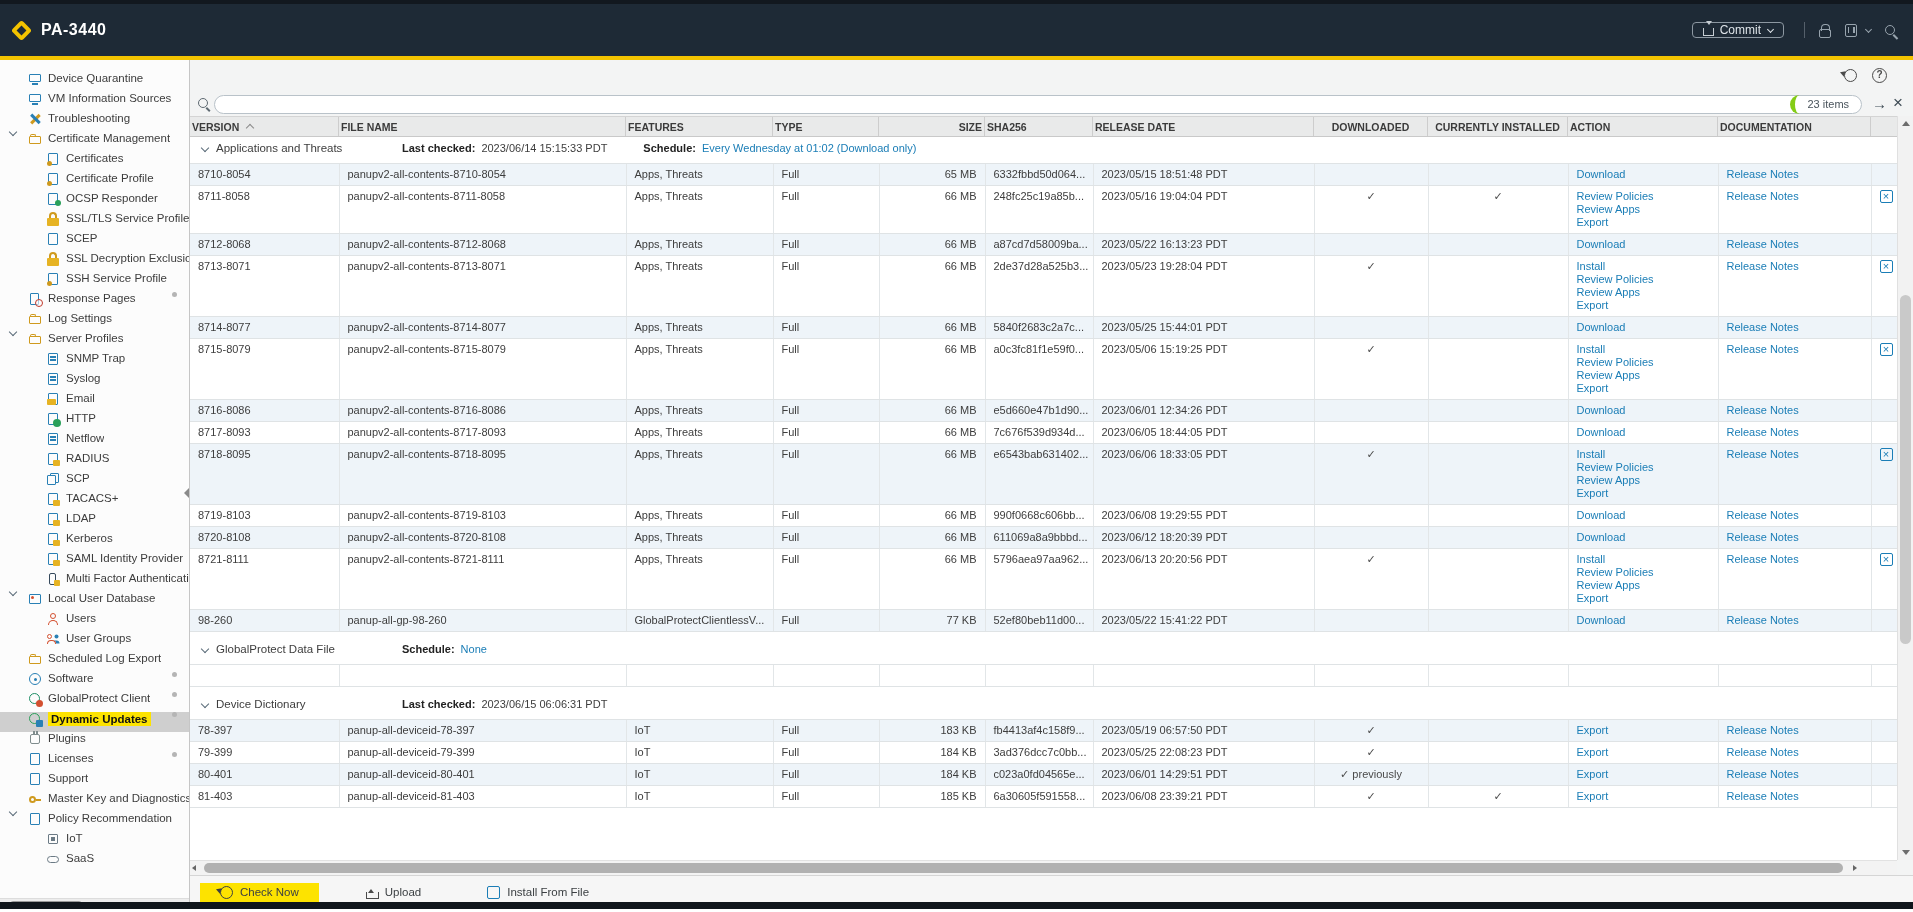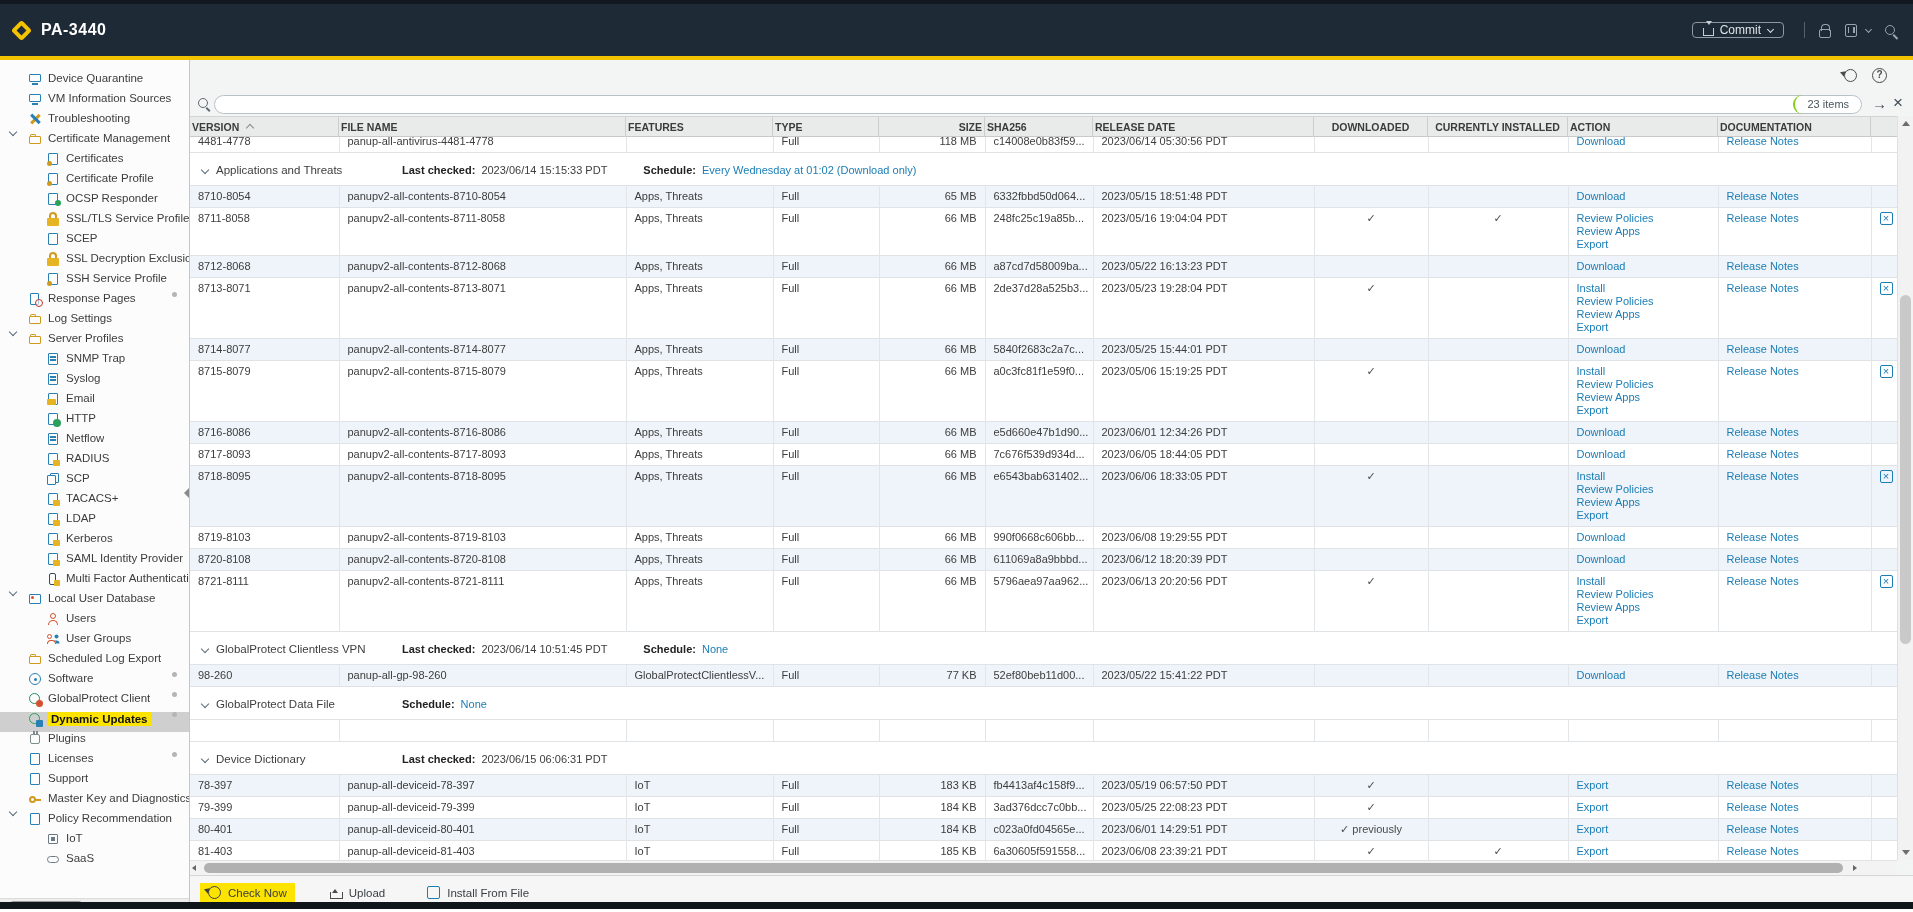--- a/index.html
+++ b/index.html
@@ -106,21 +106,21 @@
   .content{flex:1;display:flex;flex-direction:column;background:#f3f4f4;min-width:0}
   .content-top{height:32px;position:relative}
   .refr{position:absolute;width:13px;height:13px;border:1.6px solid #4a4a4a;border-radius:50%;top:9px}
   .refr::after{content:"";position:absolute;left:-3px;top:-2px;width:0;height:0;border:3px solid transparent;border-bottom:5px solid #4a4a4a;transform:rotate(50deg)}
   .refr.r1{right:56px}
   .help{position:absolute;right:26px;top:8px;width:15px;height:15px;border:1.6px solid #4a4a4a;border-radius:50%;font-size:10px;font-weight:700;color:#4a4a4a;text-align:center;line-height:12px}
   .search-row{height:24px;display:flex;align-items:center;padding:0 10px 0 6px}
   .sr-mag{position:relative;width:10px;height:10px;border:1.6px solid #5f6a72;border-radius:50%;margin:0 6px 2px 2px;flex:0 0 10px}
   .sr-mag::after{content:"";position:absolute;left:8px;top:8px;width:5px;height:1.6px;background:#5f6a72;transform:rotate(45deg);transform-origin:0 0}
   .pill{flex:1;height:19px;border:1px solid #b9c2c9;border-radius:10px;background:#fff;display:flex;align-items:center;justify-content:flex-end}
-  .count{height:19px;display:flex;align-items:center;padding:0 12px;border-left:2px solid #84cc16;border-radius:10px;font-size:11px;color:#4a545c}
+  .count{height:19px;display:flex;align-items:center;padding:0 12px;border-left:5px solid #84cc16;border-radius:10px;font-size:11px;color:#4a545c}
   .fwd{font-size:15px;color:#3e4b55;margin:0 6px 2px 10px;cursor:pointer}
   .close-x{font-size:17px;color:#3e4b55;margin-bottom:2px;cursor:pointer}
 
   .table-area{flex:1;display:flex;flex-direction:column;position:relative;padding-right:16px;min-height:0}
   .thead{display:flex;height:21px;background:#e9eaea;border-top:1px solid #d4d4d4;border-bottom:1px solid #c9c9c9}
   .th{display:flex;align-items:center;padding:0 2px;font-size:10.5px;font-weight:700;color:#3b3b3b;border-right:1px solid #cdcdcd;overflow:hidden;white-space:nowrap}
   .th.ta-r{justify-content:flex-end}
   .th.ta-c{justify-content:center}
   .th-fill{flex:1;border-right:none}
   .sort-caret{display:inline-block;width:6px;height:6px;border-left:1.5px solid #8b8b8b;border-top:1.5px solid #8b8b8b;transform:rotate(45deg);margin-left:8px;margin-top:2px}
@@ -147,21 +147,21 @@
   .vscroll{position:absolute;top:0;right:0;bottom:0;width:16px;background:#f2f2f2;border-left:1px solid #e0e0e0}
   .vthumb{position:absolute;left:2px;right:2px;top:24%;height:47%;background:#c9c9c9;border-radius:7px}
   .tri-u{position:absolute;left:4px;top:5px;width:0;height:0;border-left:4px solid transparent;border-right:4px solid transparent;border-bottom:5px solid #6d6d6d}
   .tri-d{position:absolute;left:4px;bottom:5px;width:0;height:0;border-left:4px solid transparent;border-right:4px solid transparent;border-top:5px solid #6d6d6d}
   .hscroll{height:15px;margin-right:16px;background:#f3f3f3;border-top:1px solid #e2e2e2;position:relative}
   .hthumb{position:absolute;left:14px;right:54px;top:2px;height:10px;background:#b1b1b1;border-radius:6px}
   .hscroll .tri-l{top:4px}
   .hscroll .tri-r{right:40px;top:4px}
 
   .footer-bar{height:34px;background:#f6f6f6;border-top:1px solid #d5d5d5;display:flex;align-items:center;padding-left:10px}
-  .fbtn{display:flex;align-items:center;margin-right:26px;font-size:11.5px;color:#3c4043;cursor:pointer;padding:3px 8px}
+  .fbtn{display:flex;align-items:flex-start;margin-right:26px;font-size:11.5px;color:#3c4043;cursor:pointer;padding:3px 20px}
   .fbtn.hl{background:#fde300}
   .fi{position:relative;width:13px;height:13px;margin-right:7px;flex:0 0 13px}
   .fi-refresh{border:1.6px solid #3c4043;border-radius:50%}
   .fi-refresh::after{content:"";position:absolute;left:-3px;top:-2px;width:0;height:0;border:3px solid transparent;border-bottom:5px solid #3c4043;transform:rotate(50deg)}
   .fi-upload{border:none}
   .fi-upload::before{content:"";position:absolute;left:1px;bottom:0;width:11px;height:6px;border:1.5px solid #4a4a4a;border-top:none}
   .fi-upload::after{content:"";position:absolute;left:3px;top:0;width:0;height:0;border:3.5px solid transparent;border-bottom:4px solid #4a4a4a;box-shadow:0 0 0 transparent}
   .fi-file{border:1.5px solid #1a7db6;border-radius:2px;width:11px;height:13px}
 </style>
 </head>
@@ -434,36 +434,20 @@
               <col style="width: 106px;">
               <col style="width: 108px;">
               <col style="width: 221px;">
               <col style="width: 114px;">
               <col style="width: 140px;">
               <col style="width: 150px;">
               <col style="width: 153px;">
               <col>
             </colgroup>
           <tbody id="tbody">
-              <tr>
-                <td>4481-4778</td>
-                <td>panup-all-antivirus-4481-4778</td>
-                <td></td>
-                <td>Full</td>
-                <td class="ta-r">118 MB</td>
-                <td>c14008e0b83f59...</td>
-                <td>2023/06/14 05:30:56 PDT</td>
-                <td class="ta-c"></td>
-                <td class="ta-c"></td>
-                <td>
-                  <a class="act">Download</a>
-                </td>
-                <td><a>Release Notes</a></td>
-                <td class="td-fill"></td>
-              </tr>
               <tr class="sec-row">
                 <td colspan="12">
                   <div class="sec-inner">
                     <span class="sec-chev"></span>
                     <span class="sec-name">Applications and Threats</span>
                     <b class="sec-lab">Last checked:</b>
                     <span class="sec-val">2023/06/14 15:15:33 PDT</span>
                     <b class="sec-lab">Schedule:</b>
                     <a class="sec-link">Every Wednesday at 01:02 (Download only)</a>
                   </div>
@@ -668,32 +652,20 @@
                 <td class="ta-c"></td>
                 <td>
                   <a class="act">Install</a>
                   <a class="act">Review Policies</a>
                   <a class="act">Review Apps</a>
                   <a class="act">Export</a>
                 </td>
                 <td><a>Release Notes</a></td>
                 <td class="td-fill"><span class="delx">×</span></td>
               </tr>
-              <tr class="sec-row">
-                <td colspan="12">
-                  <div class="sec-inner">
-                    <span class="sec-chev"></span>
-                    <span class="sec-name">GlobalProtect Clientless VPN</span>
-                    <b class="sec-lab">Last checked:</b>
-                    <span class="sec-val">2023/06/14 10:51:45 PDT</span>
-                    <b class="sec-lab">Schedule:</b>
-                    <a class="sec-link">None</a>
-                  </div>
-                </td>
-              </tr>
               <tr class="shade">
                 <td>98-260</td>
                 <td>panup-all-gp-98-260</td>
                 <td>GlobalProtectClientlessV...</td>
                 <td>Full</td>
                 <td class="ta-r">77 KB</td>
                 <td>52ef80beb11d00...</td>
                 <td>2023/05/22 15:41:22 PDT</td>
                 <td class="ta-c"></td>
                 <td class="ta-c"></td>

